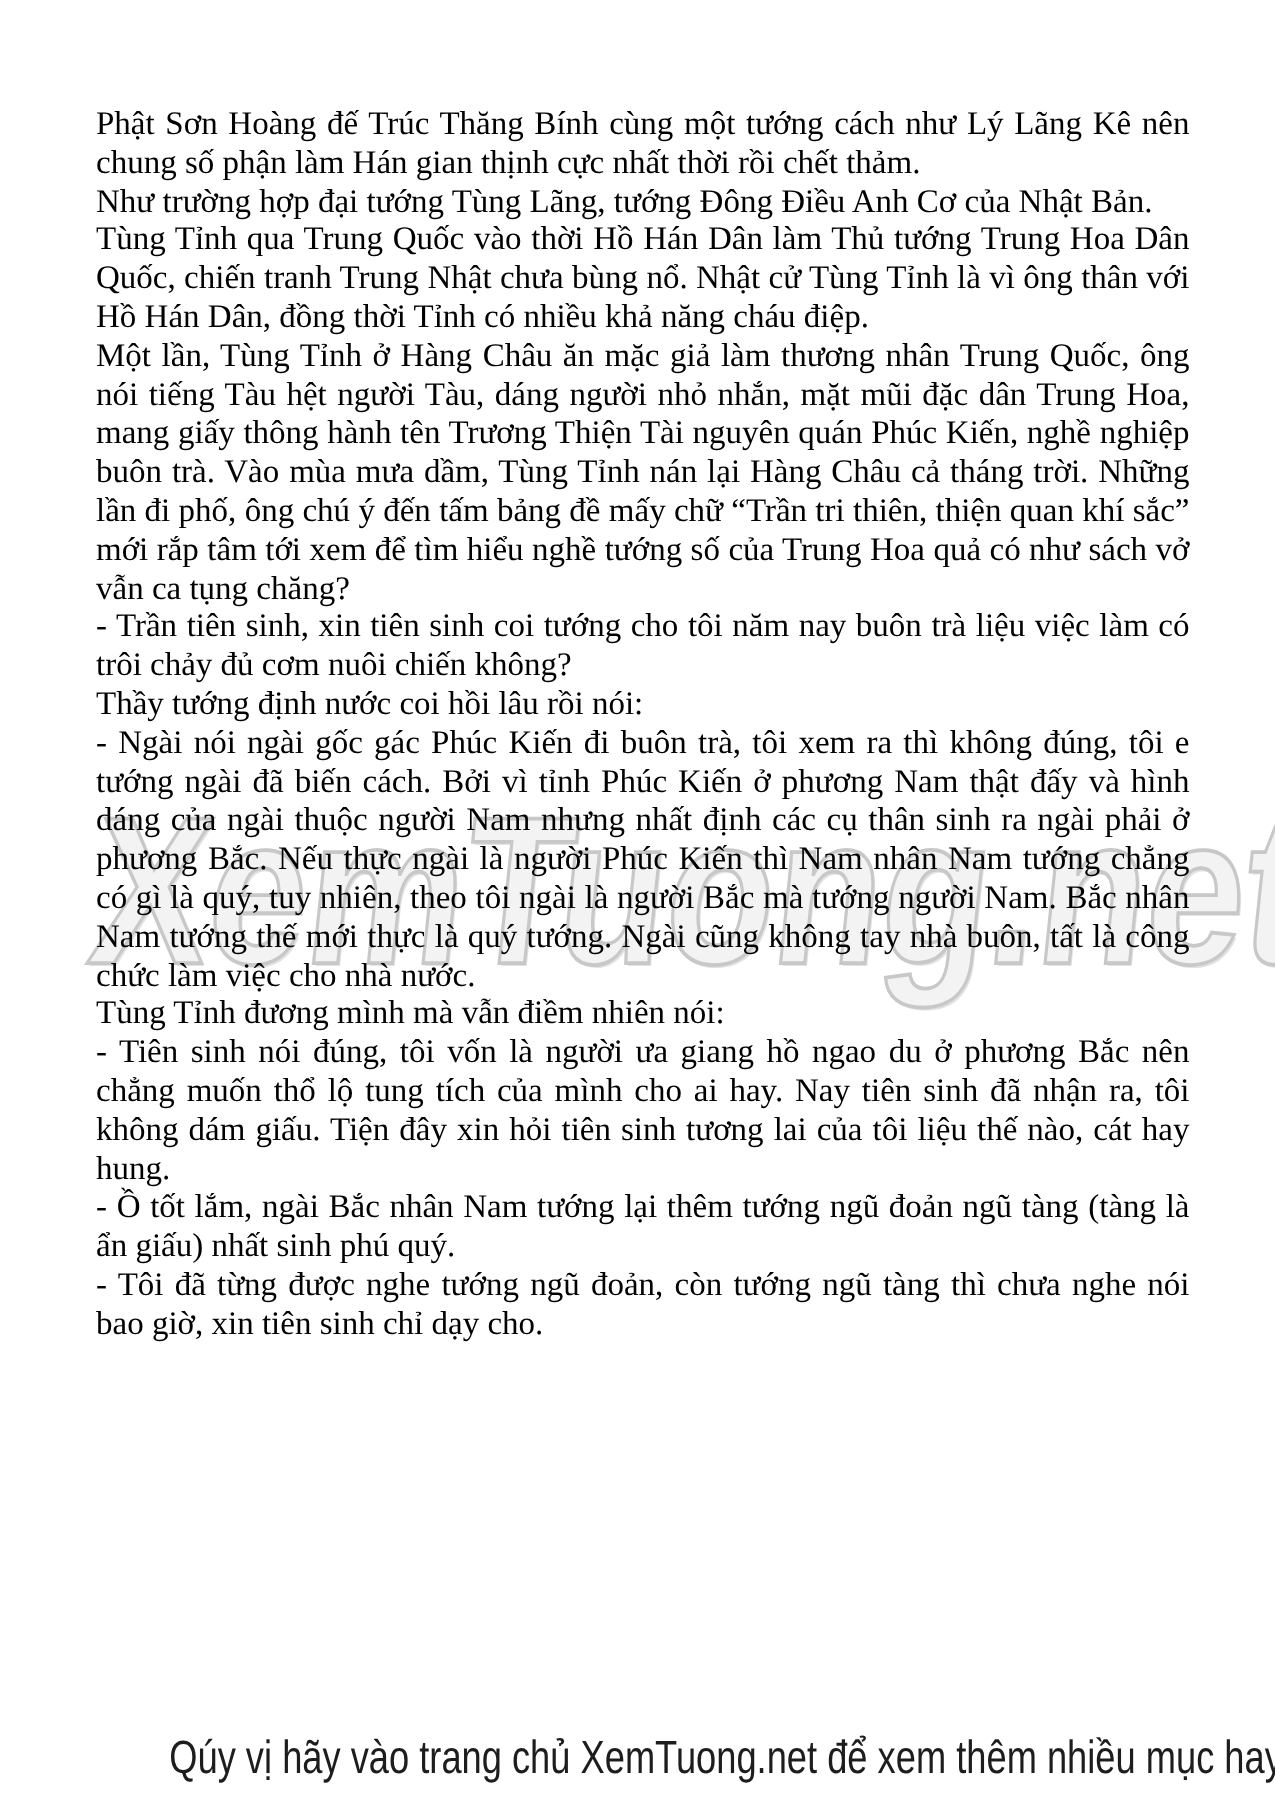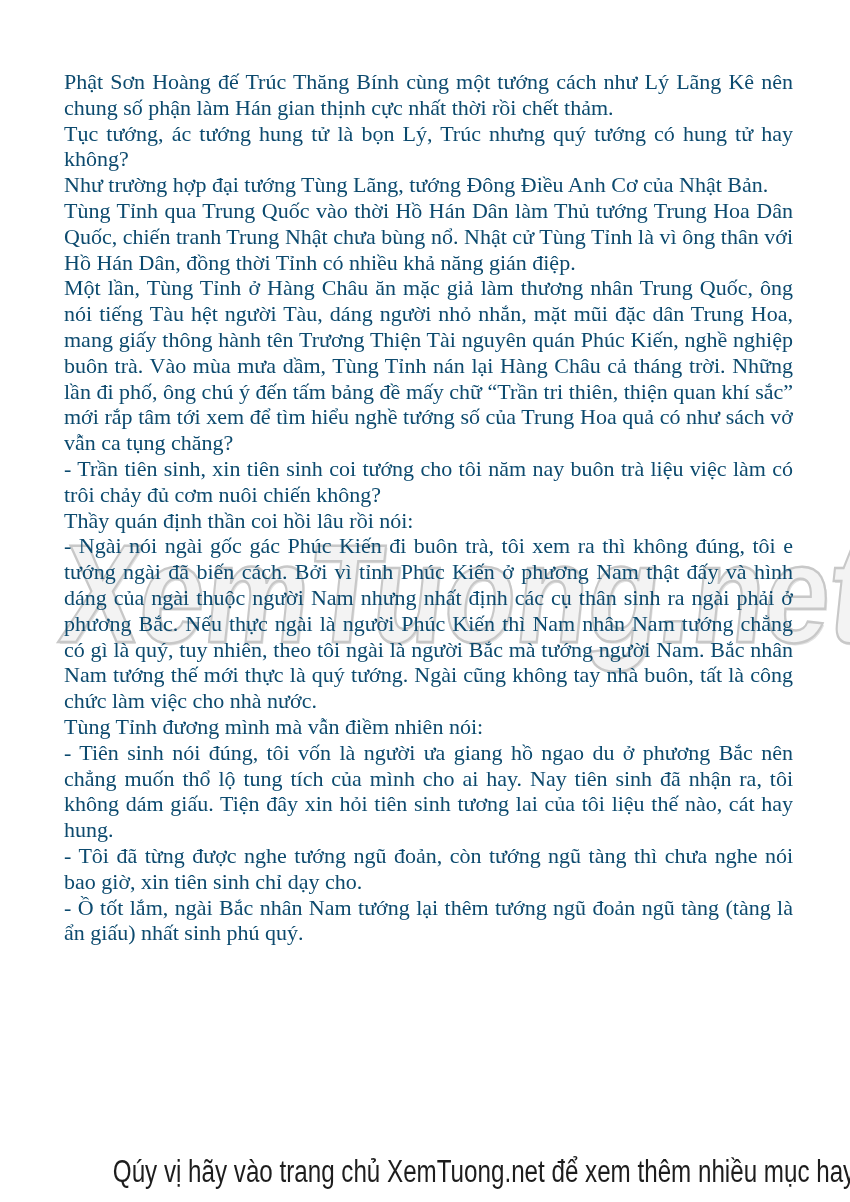--- a/index.html
+++ b/index.html
@@ -33,21 +33,21 @@
     user-select: none;
   }
   .body-text {
     position: absolute;
     left: 64px;
     top: 69px;
     width: 729px;
     z-index: 2;
     font-size: 22px;
     line-height: 25.8px;
-    color: #0c4a6e;
+    color: #000000;
     text-align: justify;
   }
   .body-text p {
     margin: 0;
     padding: 0;
   }
   .footer {
     position: absolute;
     left: 0;
     top: 1152px;
@@ -68,30 +68,29 @@
 </style>
 </head>
 <body>
 
 <div class="page">
 
   <div class="watermark">XemTuong.net</div>
 
   <div class="body-text">
     <p>Phật Sơn Hoàng đế Trúc Thăng Bính cùng một tướng cách như Lý Lãng Kê nên chung số phận làm Hán gian thịnh cực nhất thời rồi chết thảm.</p>
-    <p>Tục tướng, ác tướng hung tử là bọn Lý, Trúc nhưng quý tướng có hung tử hay không?</p>
     <p>Như trường hợp đại tướng Tùng Lãng, tướng Đông Điều Anh Cơ của Nhật Bản.</p>
-    <p>Tùng Tỉnh qua Trung Quốc vào thời Hồ Hán Dân làm Thủ tướng Trung Hoa Dân Quốc, chiến tranh Trung Nhật chưa bùng nổ. Nhật cử Tùng Tỉnh là vì ông thân với Hồ Hán Dân, đồng thời Tỉnh có nhiều khả năng gián điệp.</p>
+    <p>Tùng Tỉnh qua Trung Quốc vào thời Hồ Hán Dân làm Thủ tướng Trung Hoa Dân Quốc, chiến tranh Trung Nhật chưa bùng nổ. Nhật cử Tùng Tỉnh là vì ông thân với Hồ Hán Dân, đồng thời Tỉnh có nhiều khả năng cháu điệp.</p>
     <p>Một lần, Tùng Tỉnh ở Hàng Châu ăn mặc giả làm thương nhân Trung Quốc, ông nói tiếng Tàu hệt người Tàu, dáng người nhỏ nhắn, mặt mũi đặc dân Trung Hoa, mang giấy thông hành tên Trương Thiện Tài nguyên quán Phúc Kiến, nghề nghiệp buôn trà. Vào mùa mưa dầm, Tùng Tỉnh nán lại Hàng Châu cả tháng trời. Những lần đi phố, ông chú ý đến tấm bảng đề mấy chữ “Trần tri thiên, thiện quan khí sắc” mới rắp tâm tới xem để tìm hiểu nghề tướng số của Trung Hoa quả có như sách vở vẫn ca tụng chăng?</p>
     <p>- Trần tiên sinh, xin tiên sinh coi tướng cho tôi năm nay buôn trà liệu việc làm có trôi chảy đủ cơm nuôi chiến không?</p>
-    <p>Thầy quán định thần coi hồi lâu rồi nói:</p>
+    <p>Thầy tướng định nước coi hồi lâu rồi nói:</p>
     <p>- Ngài nói ngài gốc gác Phúc Kiến đi buôn trà, tôi xem ra thì không đúng, tôi e tướng ngài đã biến cách. Bởi vì tỉnh Phúc Kiến ở phương Nam thật đấy và hình dáng của ngài thuộc người Nam nhưng nhất định các cụ thân sinh ra ngài phải ở phương Bắc. Nếu thực ngài là người Phúc Kiến thì Nam nhân Nam tướng chẳng có gì là quý, tuy nhiên, theo tôi ngài là người Bắc mà tướng người Nam. Bắc nhân Nam tướng thế mới thực là quý tướng. Ngài cũng không tay nhà buôn, tất là công chức làm việc cho nhà nước.</p>
     <p>Tùng Tỉnh đương mình mà vẫn điềm nhiên nói:</p>
     <p>- Tiên sinh nói đúng, tôi vốn là người ưa giang hồ ngao du ở phương Bắc nên chẳng muốn thổ lộ tung tích của mình cho ai hay. Nay tiên sinh đã nhận ra, tôi không dám giấu. Tiện đây xin hỏi tiên sinh tương lai của tôi liệu thế nào, cát hay hung.</p>
+    <p>- Ồ tốt lắm, ngài Bắc nhân Nam tướng lại thêm tướng ngũ đoản ngũ tàng (tàng là ẩn giấu) nhất sinh phú quý.</p>
     <p>- Tôi đã từng được nghe tướng ngũ đoản, còn tướng ngũ tàng thì chưa nghe nói bao giờ, xin tiên sinh chỉ dạy cho.</p>
-    <p>- Ồ tốt lắm, ngài Bắc nhân Nam tướng lại thêm tướng ngũ đoản ngũ tàng (tàng là ẩn giấu) nhất sinh phú quý.</p>
   </div>
 
   <div class="footer">
     <span class="footer-inner">Qúy vị hãy vào trang chủ XemTuong.net để xem thêm nhiều mục hay khác</span>
   </div>
 
 </div>
 
 </body></html>

